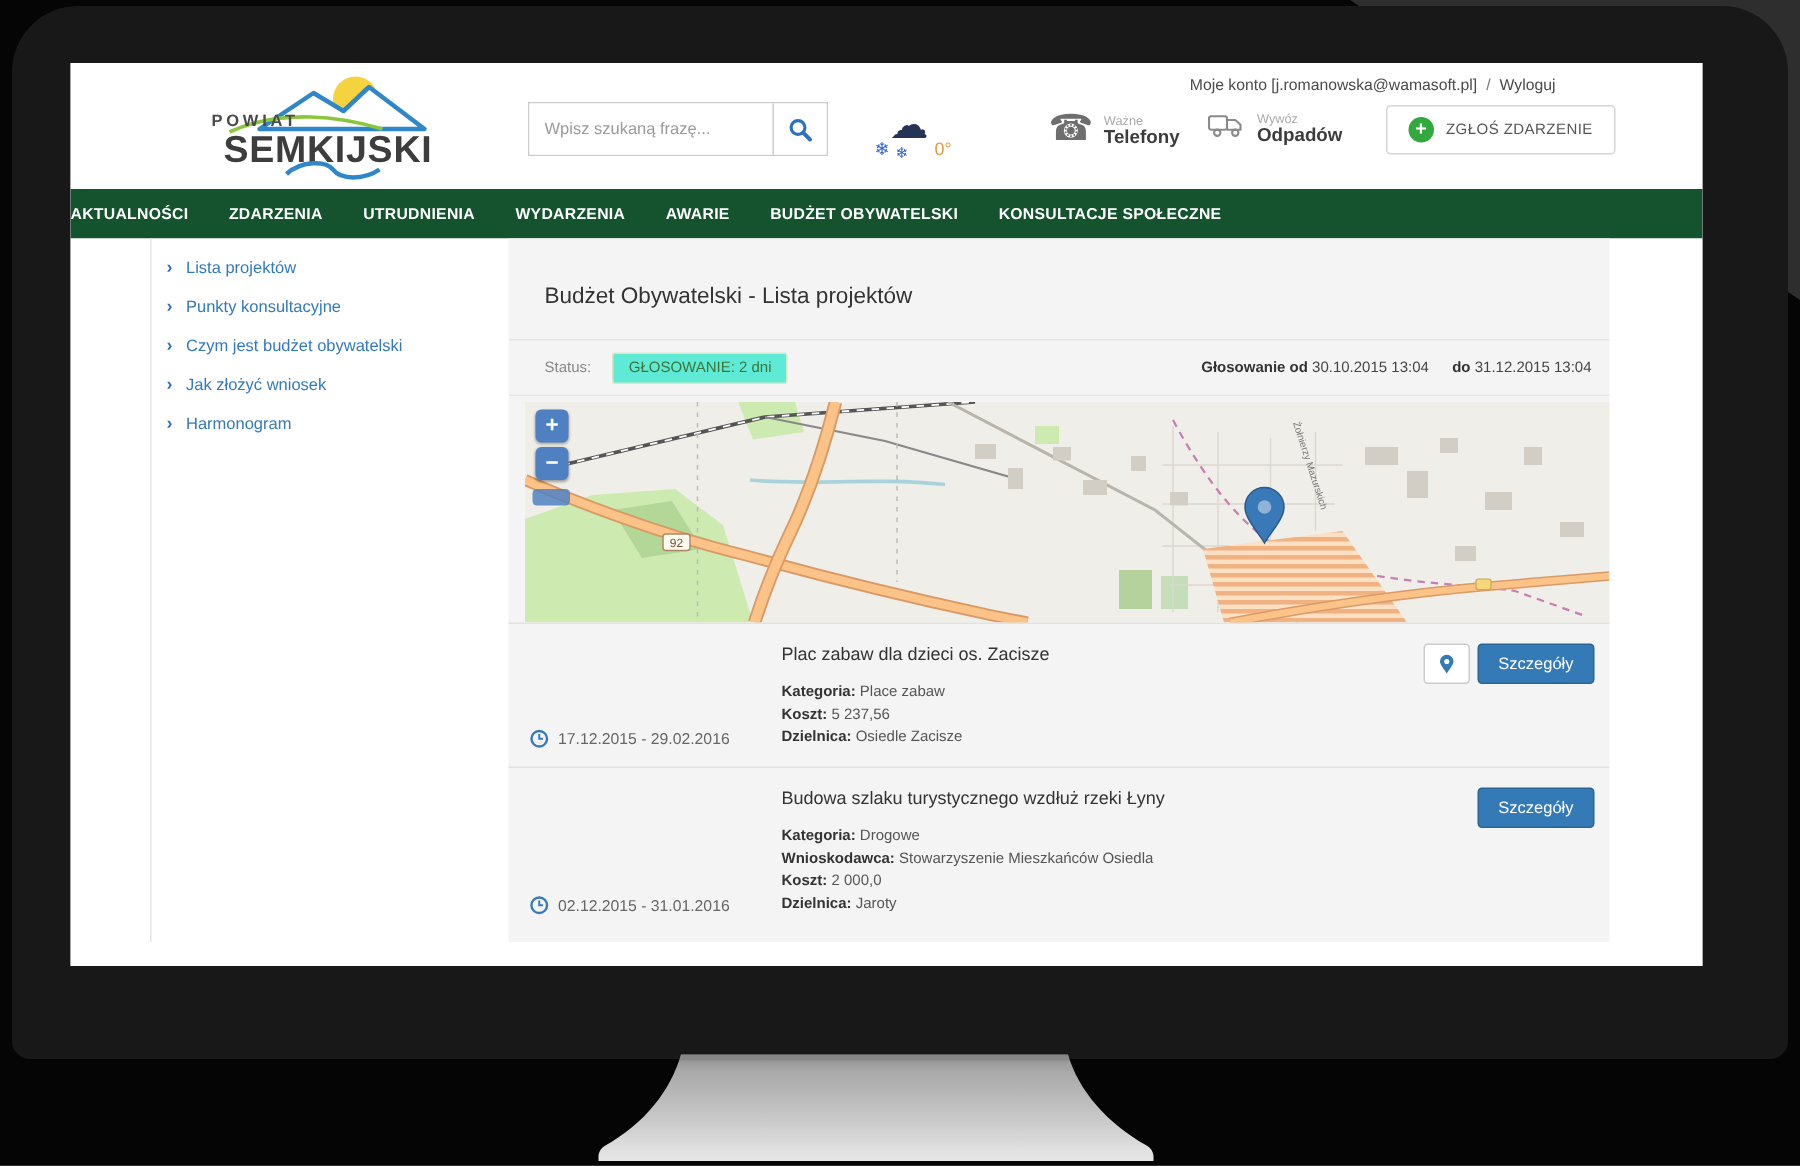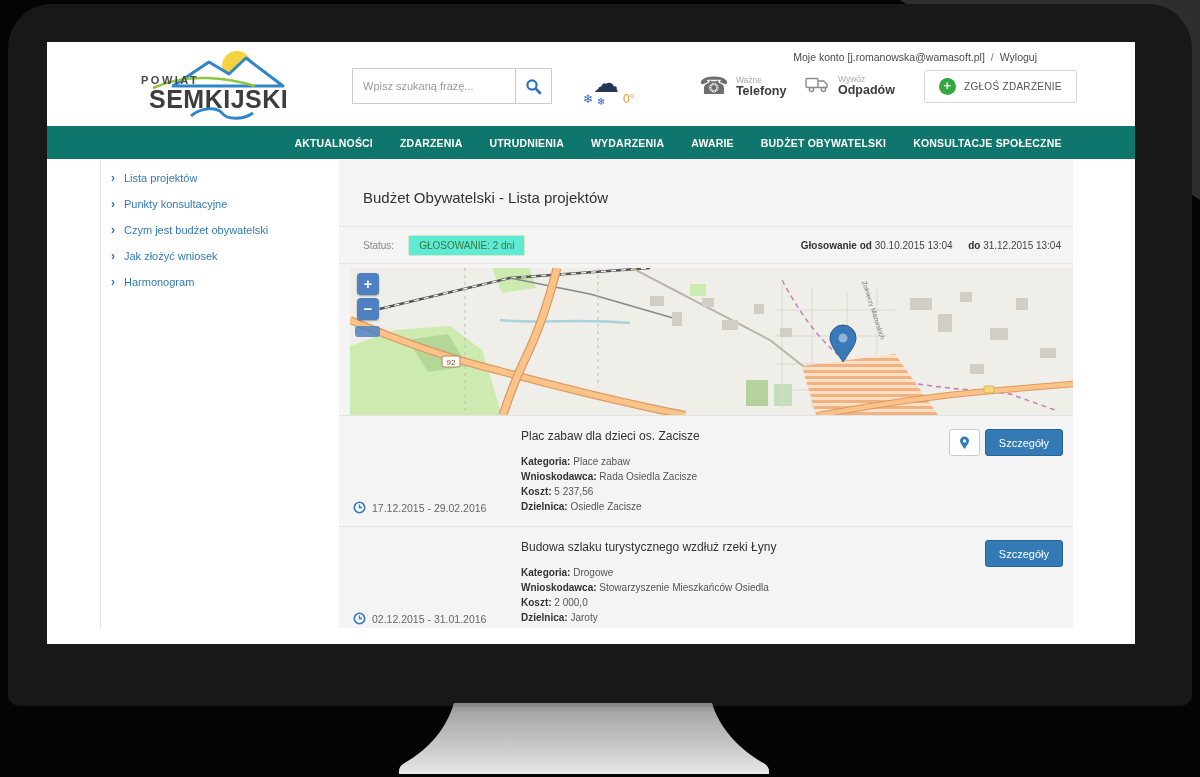--- a/index.html
+++ b/index.html
@@ -49,22 +49,22 @@
   .qlink-truck { left:758px; }
 
   .report-btn { position:absolute; left:877px; top:28px; height:33px; padding:0 14px;
                 background:#fff; border:1px solid #d5d5d5; border-radius:3px;
                 display:flex; align-items:center; gap:8px; cursor:pointer;
                 font-size:10px; color:#555; letter-spacing:.3px; }
   .plus-ic { width:17px; height:17px; border-radius:50%; background:#33a83f; color:#fff;
              font-size:13px; font-weight:bold; line-height:16px; text-align:center; }
 
   
-  .nav { height:33px; background:#0f766e; display:flex; align-items:center;
-         padding-left:174px; gap:27px;justify-content:center; }
+  .nav { height:33px; background:#14532d; display:flex; align-items:center;
+         gap:27px; }
   .nav-item { color:#fff; font-size:10.5px; font-weight:bold; letter-spacing:.2px;
               cursor:pointer; white-space:nowrap; }
 
   
   .content { position:relative; height:485px; background:#fff; }
   .content-divider { position:absolute; left:53px; top:0; bottom:16px; width:1px; background:#e3e3e3; }
 
   .sidebar { position:absolute; left:54px; top:6px; width:238px; }
   .side-item { display:flex; align-items:baseline; gap:9px; padding:6px 0 6px 10px;
                font-size:11px; color:#337ab7; cursor:pointer; }
@@ -310,21 +310,20 @@
           <div class="p-dates">
             <svg width="13" height="13" viewBox="0 0 13 13">
               <circle cx="6.5" cy="6.5" r="5.2" stroke="#3a79b8" stroke-width="1.6" fill="none"></circle>
               <path d="M6.5,3.4 V6.5 H9" stroke="#3a79b8" stroke-width="1.3" fill="none"></path>
             </svg>
             <span>17.12.2015 - 29.02.2016</span>
           </div>
           <div class="p-body">
             <div class="p-title">Plac zabaw dla dzieci os. Zacisze</div>
             <div class="p-field"><b>Kategoria:</b> <span>Place zabaw</span></div>
-            <div class="p-field"><b>Wnioskodawca:</b> <span>Rada Osiedla Zacisze</span></div>
             <div class="p-field"><b>Koszt:</b> <span>5 237,56</span></div>
             <div class="p-field"><b>Dzielnica:</b> <span>Osiedle Zacisze</span></div>
           </div>
           <div class="p-actions">
             <div class="btn-pin">
               <svg width="11" height="14" viewBox="0 0 11 14">
                 <path d="M5.5,13 C3.5,9.8 1,7 1,5 A4.5,4.5 0 1 1 10,5 C10,7 7.5,9.8 5.5,13 Z" fill="#337ab7"></path>
                 <circle cx="5.5" cy="5" r="1.7" fill="#fff"></circle>
               </svg>
             </div>

